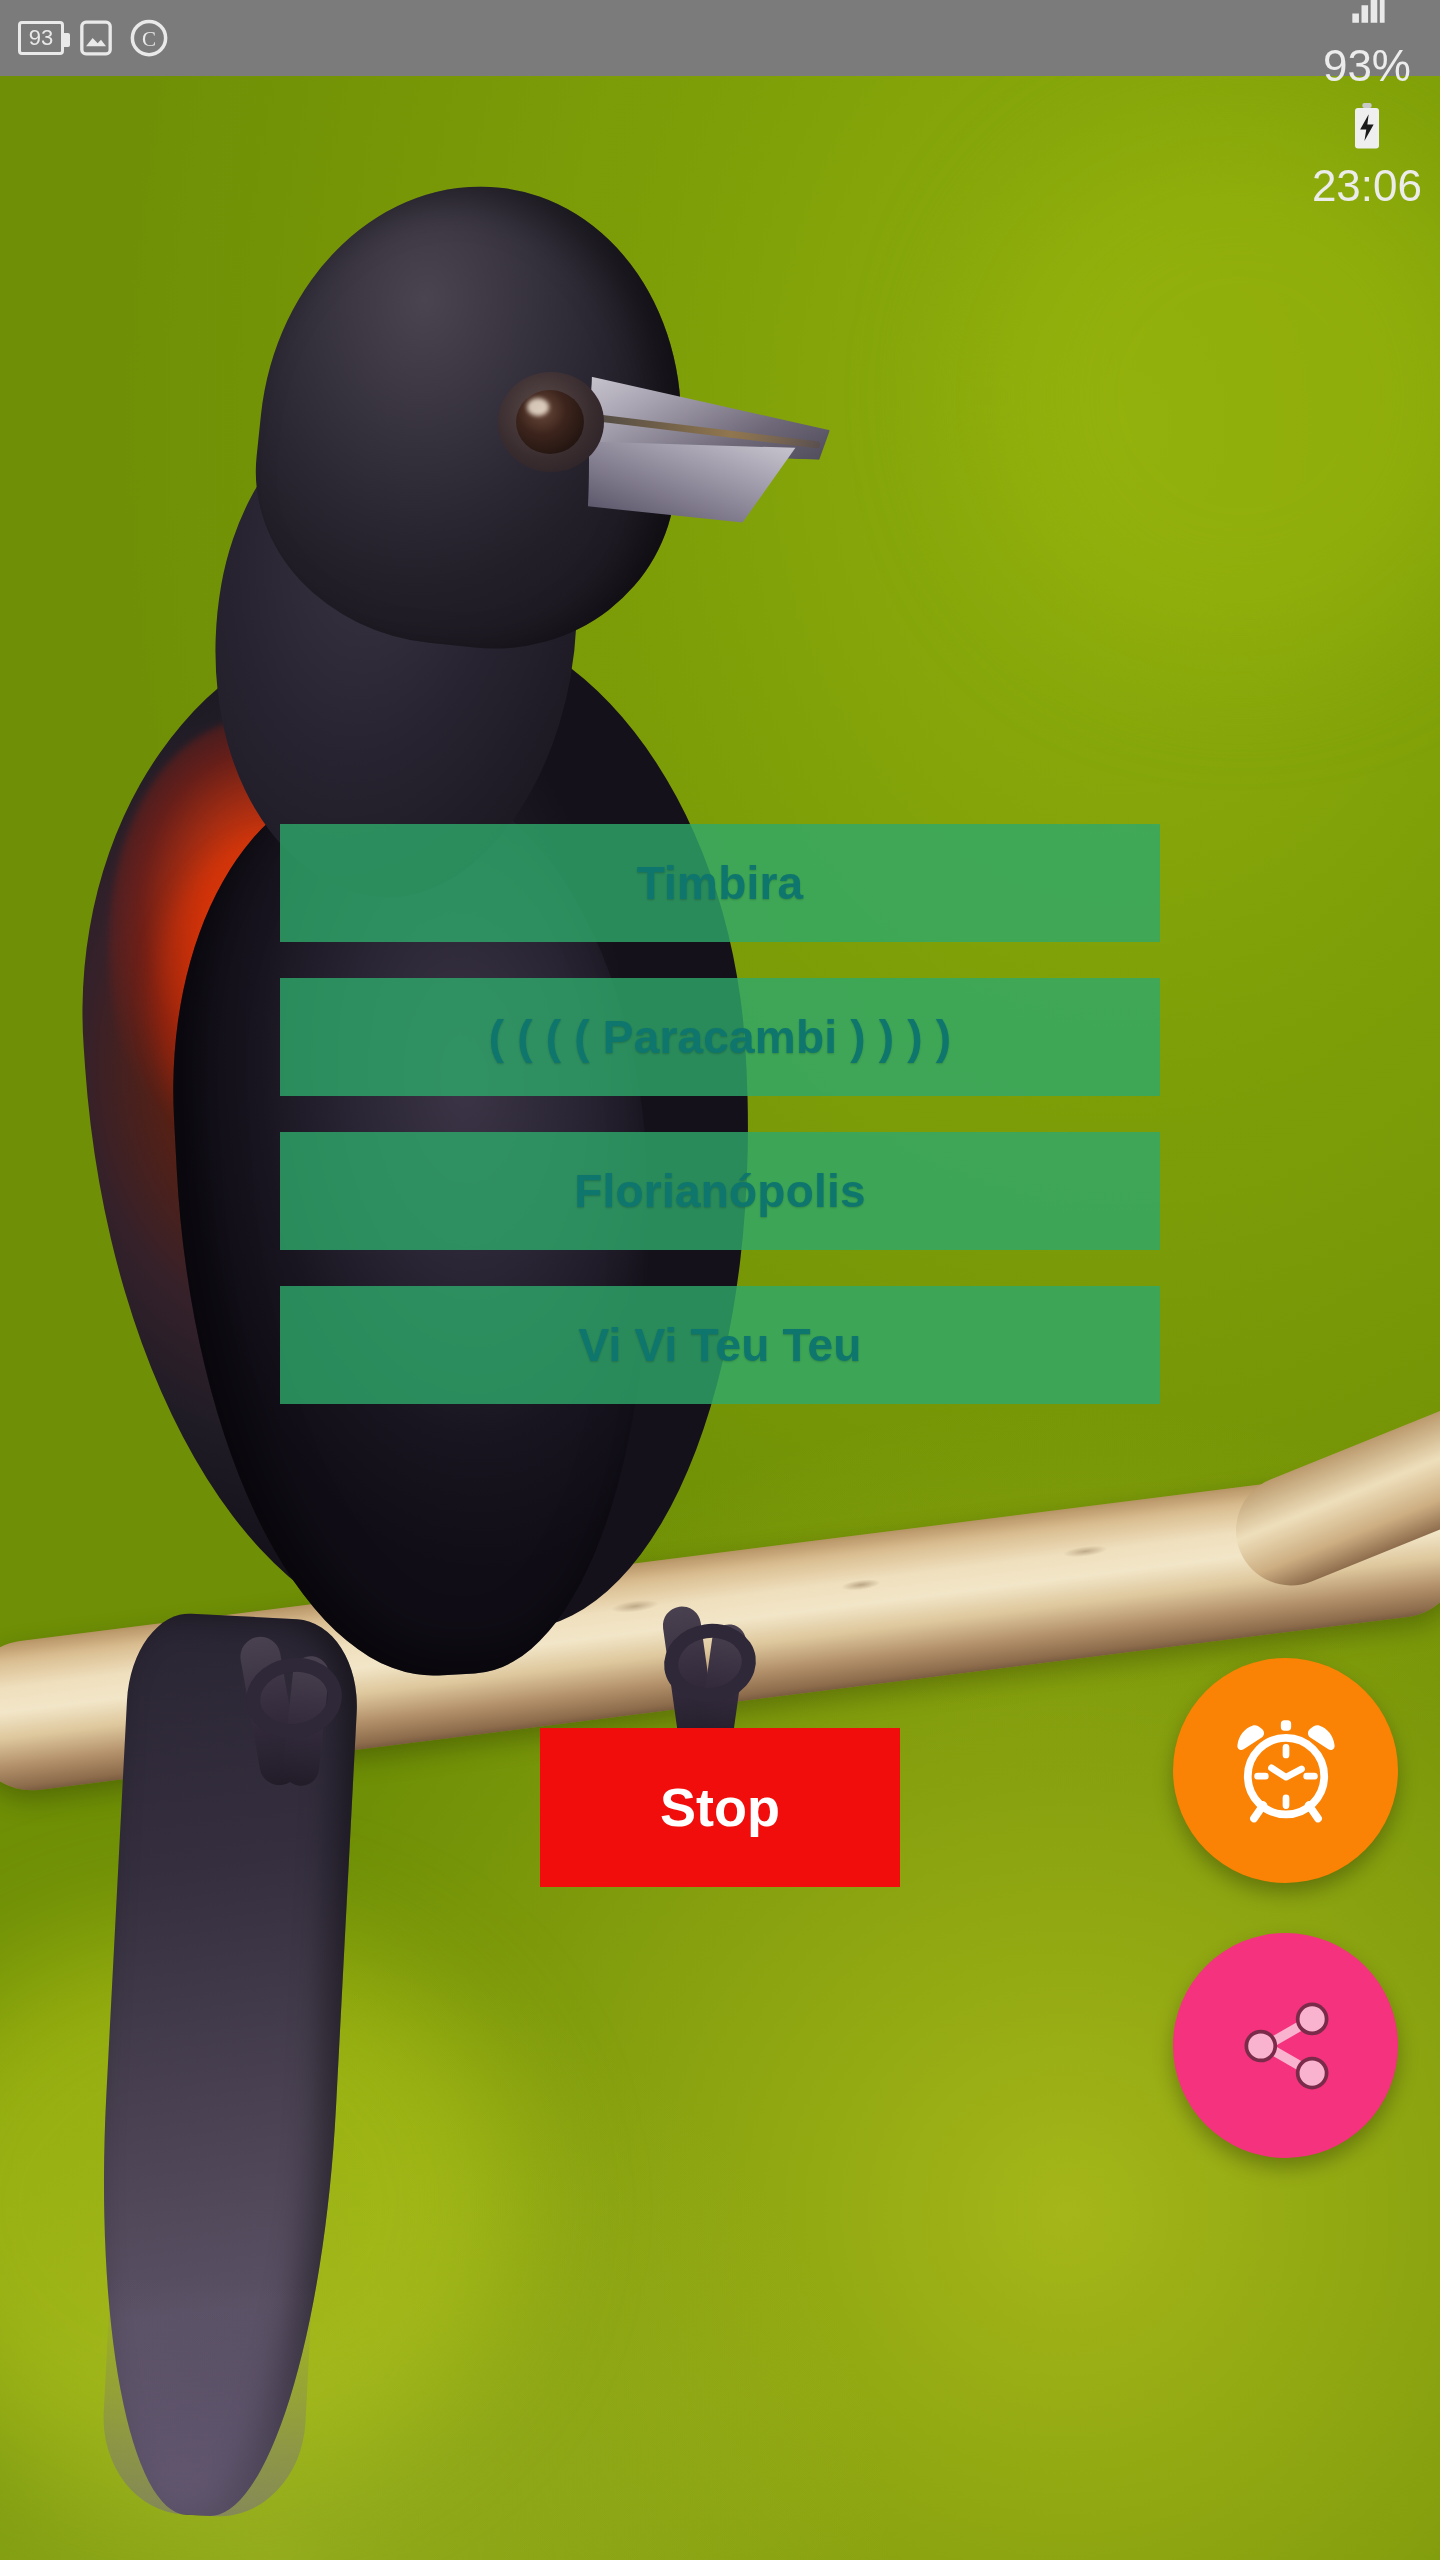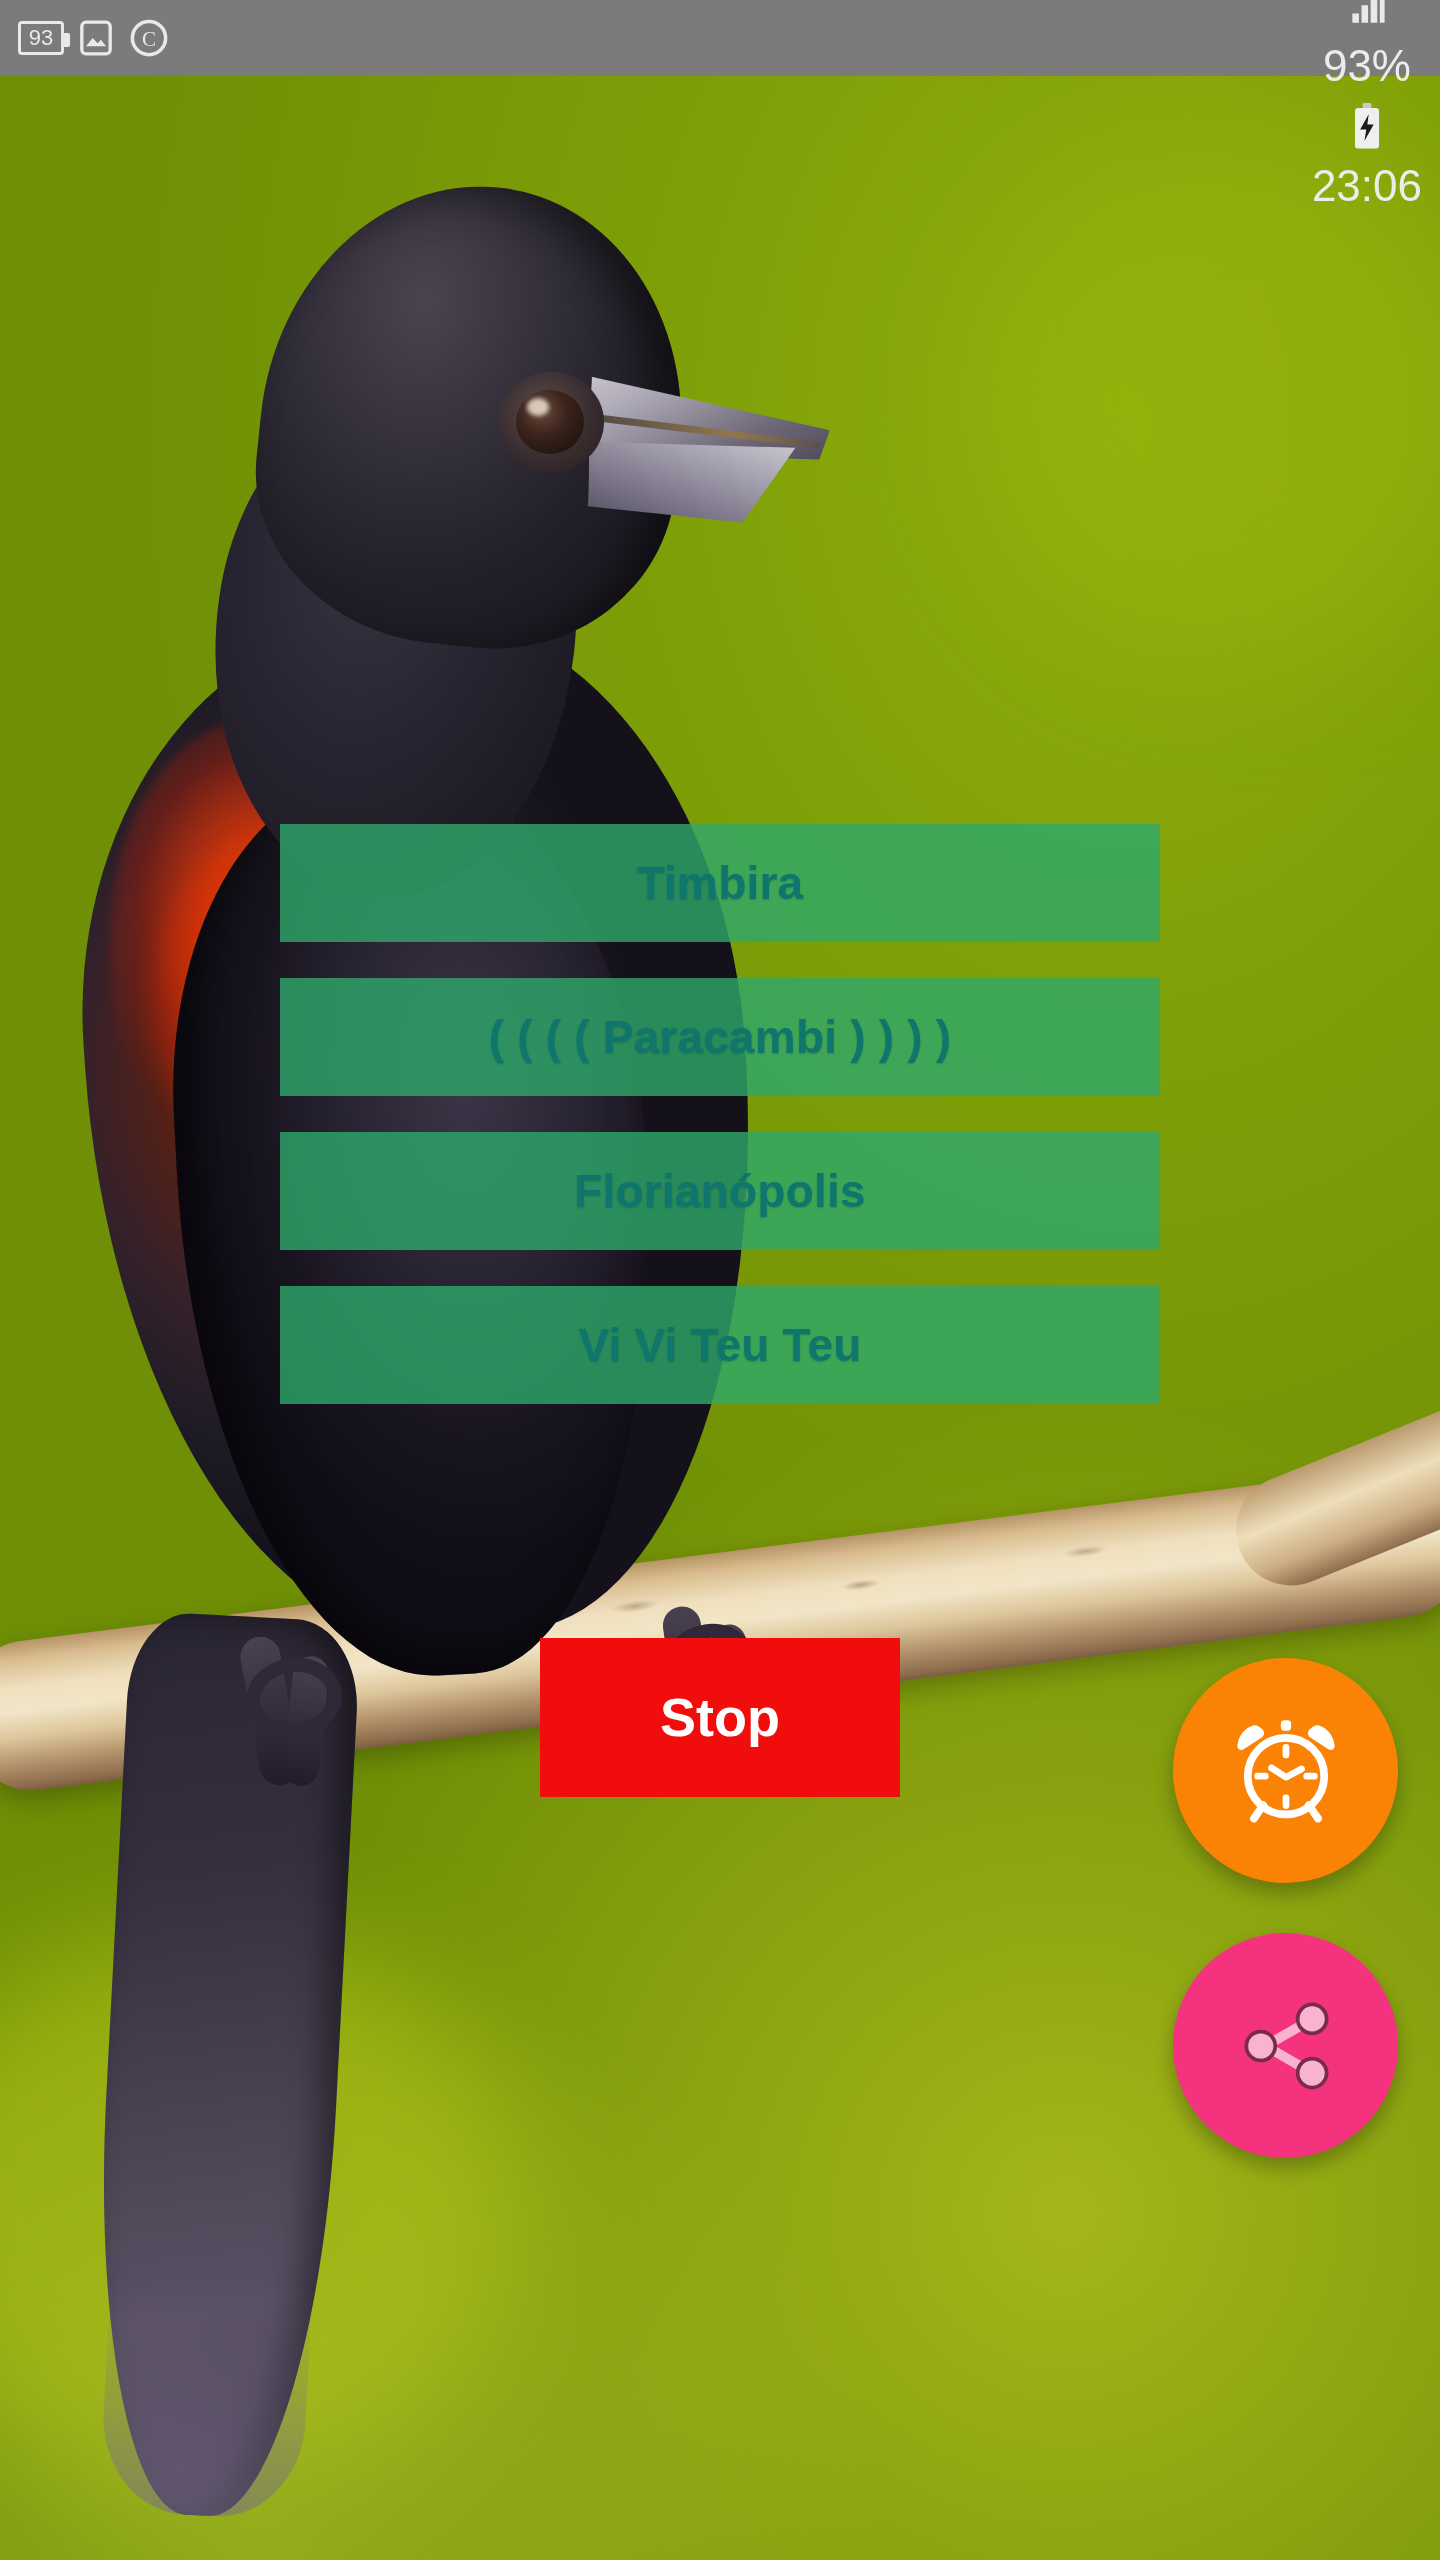--- a/index.html
+++ b/index.html
@@ -246,21 +246,21 @@
     line-height:118px;
     cursor:pointer;
     white-space:nowrap;
     overflow:hidden;
     text-shadow:0 1px 2px rgba(0,0,0,.18);
   }
   .track-btn:last-child{ margin-bottom:8px; }
 
   
   #stop-button{
-    position:absolute; left:540px; top:1638px;
+    position:absolute; left:540px; top:1728px;
     width:360px; height:159px;
     border:0;
     background:#F20D0D;
     color:#fff;
     font-family:"Liberation Sans", sans-serif;
     font-size:54px; font-weight:bold;
     line-height:159px; text-align:center;
     cursor:pointer;
     z-index:25;
   }

